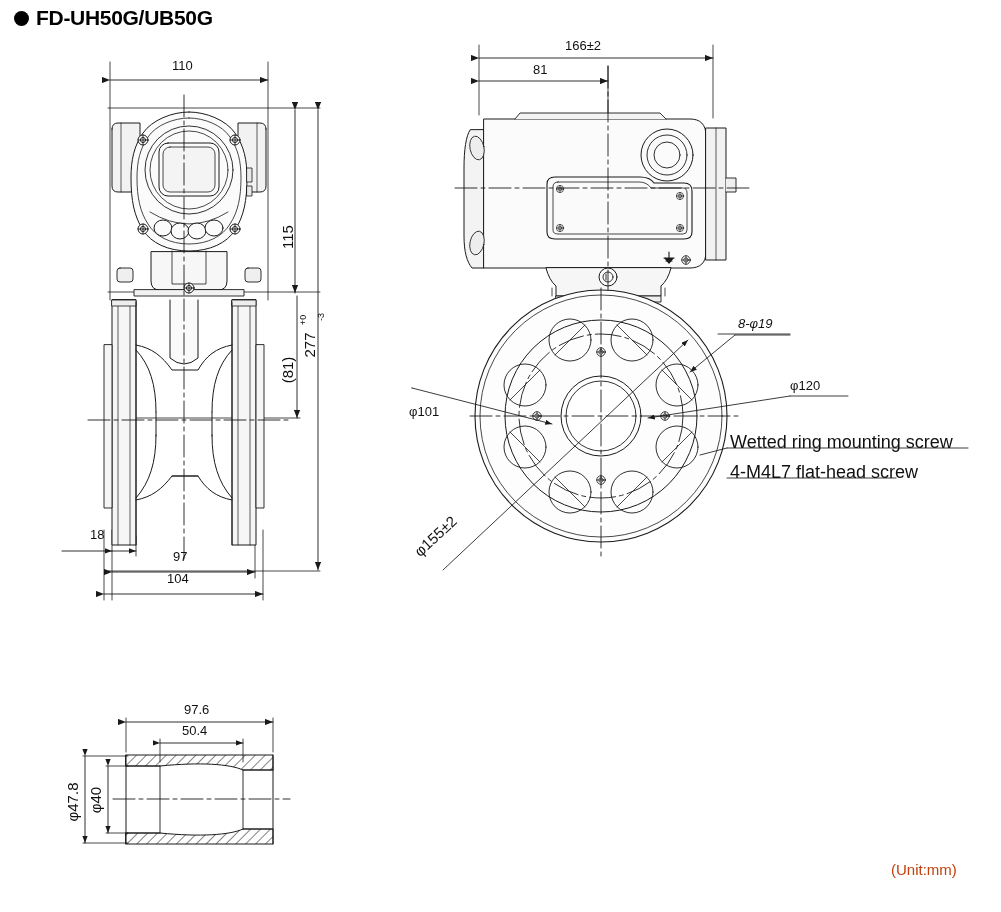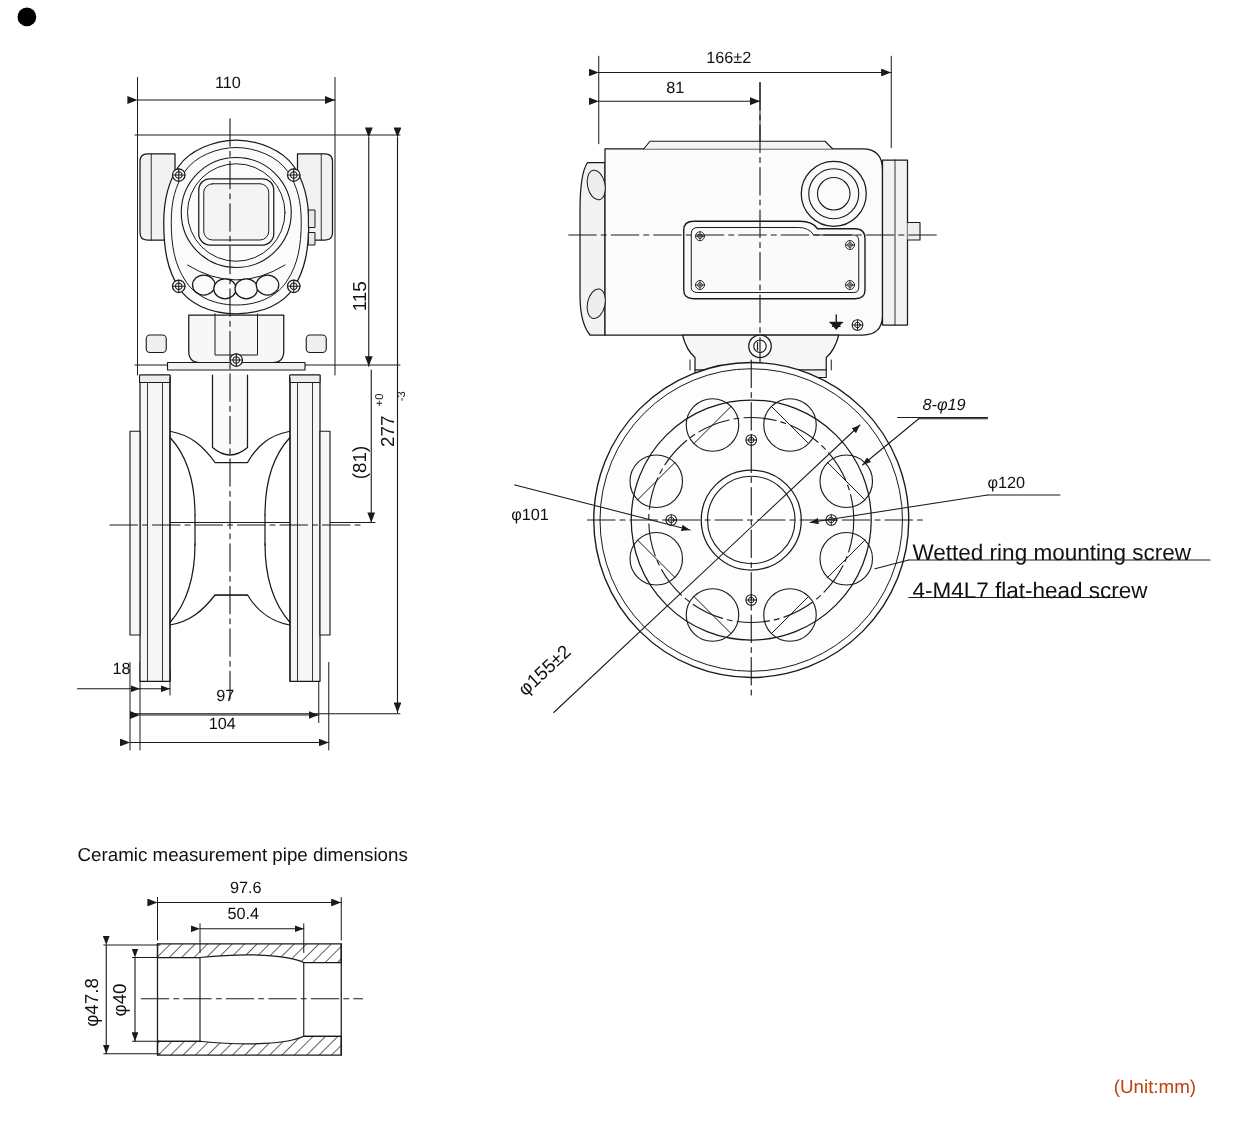--- a/index.html
+++ b/index.html
@@ -23,20 +23,21 @@
   svg{position:absolute;left:0;top:0;overflow:visible;}
   svg text{font-family:"Liberation Sans","DejaVu Sans",sans-serif;}
 </style>
 </head>
 <body>
 
 <div id="root">
 
   <div class="abs" id="header">
     <span class="bullet"></span>
+    <span class="title">FD-UH50G/UB50G</span>
   </div>
 
   <svg width="1001" height="912" viewBox="0 0 1001 912">
     <defs>
       <marker id="ah" markerWidth="9" markerHeight="7" refX="9" refY="3.5" orient="auto">
         <polygon points="0,0 9,3.5 0,7" fill="#1a1a1a"></polygon>
       </marker>
       <marker id="ahs" markerWidth="8" markerHeight="6" refX="8" refY="3" orient="auto">
         <polygon points="0,0 8,3 0,6" fill="#1a1a1a"></polygon>
       </marker>
@@ -455,19 +456,18 @@
   <div class="dim" style="left:565px;top:38px;">166±2</div>
   <div class="dim" style="left:533px;top:62px;">81</div>
 
   <div class="dim" style="left:738px;top:316px;font-style:italic;">8-φ19</div>
   <div class="dim" style="left:790px;top:378px;">φ120</div>
   <div class="dim" style="left:409px;top:376px;margin-top:28px;">φ101</div>
 
   <div class="note" style="left:730px;top:432px;">Wetted ring mounting screw</div>
   <div class="note" style="left:730px;top:462px;">4-M4L7 flat-head screw</div>
 
-  <div class="sectiontitle" style="left:62px;top:676px;">Ceramic measurement pipe dimensions</div>
   <div class="dim" style="left:184px;top:702px;">97.6</div>
   <div class="dim" style="left:182px;top:723px;">50.4</div>
 
   <div class="unit" style="left:891px;top:861px;">(Unit:mm)</div>
 
 </div>
 
 </body></html>

